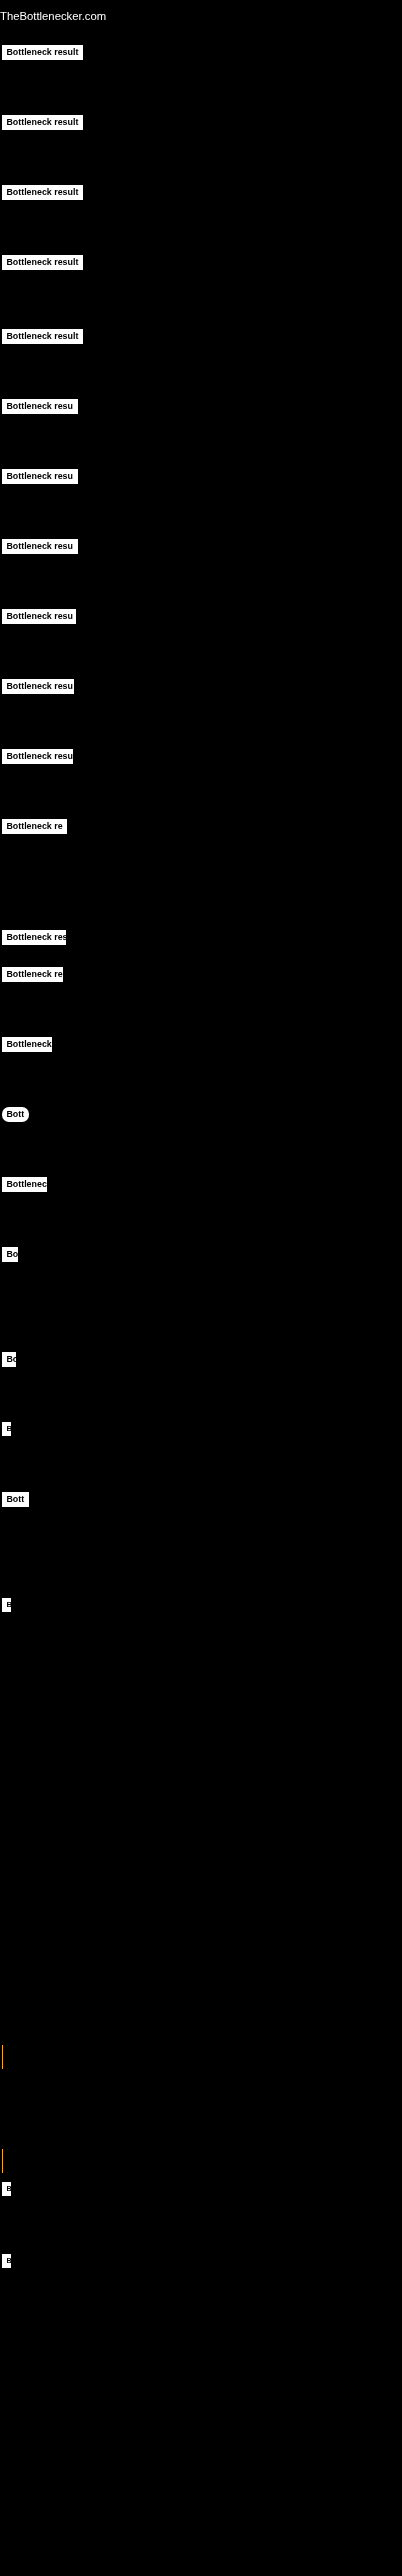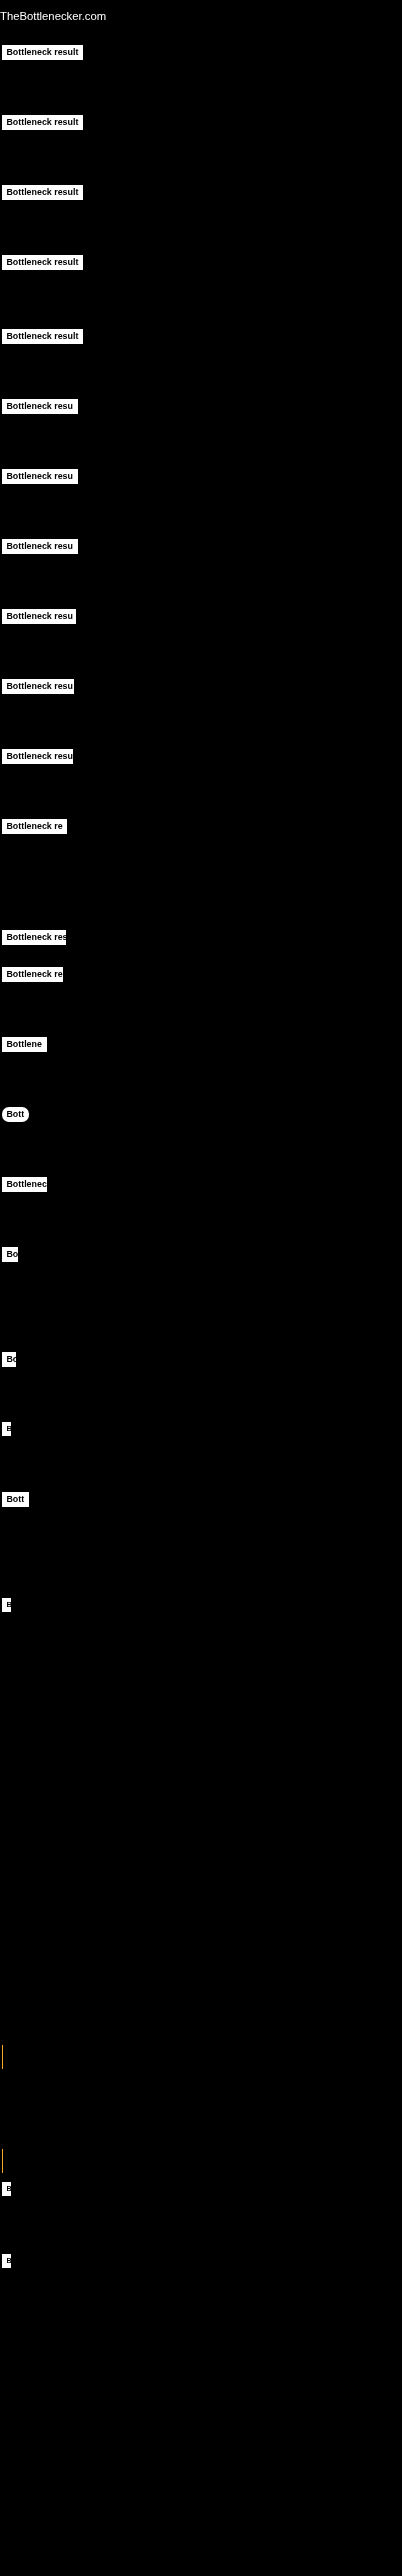--- a/index.html
+++ b/index.html
@@ -73,21 +73,21 @@
 <div class="bottleneck-badge" style="top: 679px; max-width: 72px;">Bottleneck resu</div>
 
 <div class="bottleneck-badge" style="top: 749px; max-width: 71px;">Bottleneck resu</div>
 
 <div class="bottleneck-badge" style="top: 819px; max-width: 66px;">Bottleneck re</div>
 
 <div class="bottleneck-badge" style="top: 897px; max-width: 64px; margin-top: 33px;">Bottleneck res</div>
 
 <div class="bottleneck-badge" style="top: 967px; max-width: 61px;">Bottleneck re</div>
 
-<div class="bottleneck-badge" style="top: 1037px; max-width: 50px;">Bottlene</div>
+<div class="bottleneck-badge" style="top: 1037px; max-width: 50px;">Bottleneck</div>
 
 <div class="bottleneck-badge" style="top: 1107px; max-width: 27px; border-radius: 7px;">Bott</div>
 
 <div class="bottleneck-badge" style="top: 1177px; max-width: 45px;">Bottlenec</div>
 
 <div class="bottleneck-badge" style="top: 1247px; max-width: 16px;">Bo</div>
 
 <div class="bottleneck-badge" style="top: 1352px; max-width: 14.5px;">Bo</div>
 
 <div class="bottleneck-badge" style="top: 1422px; max-width: 8px; font-size: 8px;">B</div>

